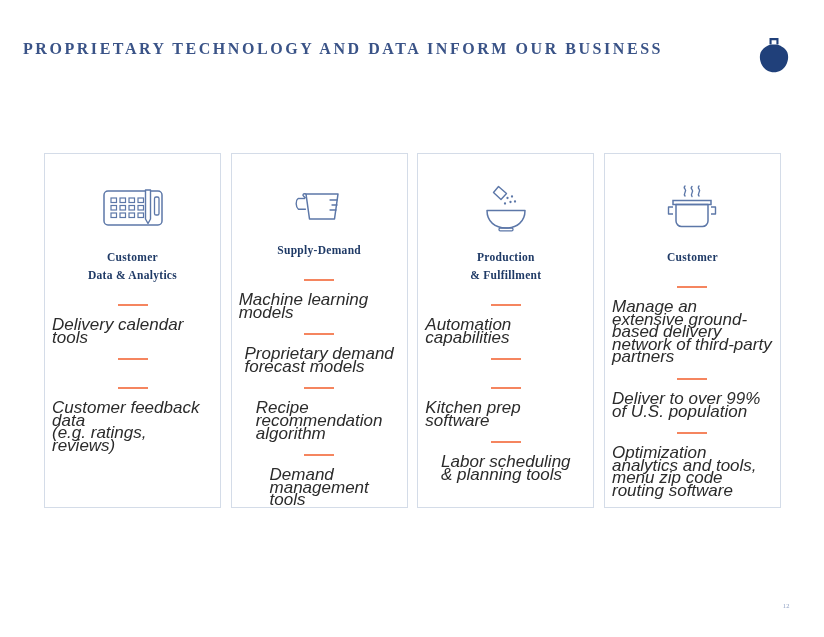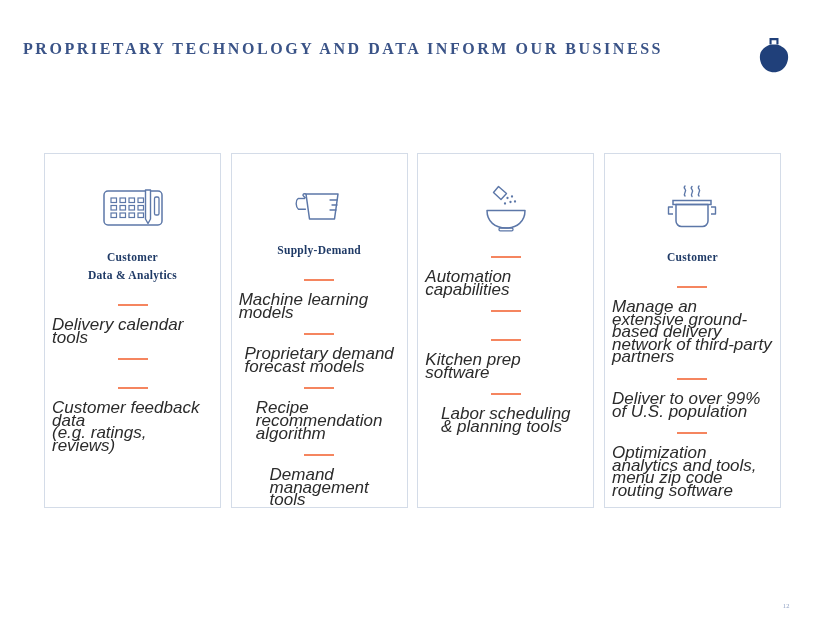--- a/index.html
+++ b/index.html
@@ -194,20 +194,24 @@
             <circle cx="31.5" cy="15" r="1.15"></circle>
             <circle cx="36" cy="13.5" r="1.15"></circle>
             <circle cx="34.5" cy="19" r="1.15"></circle>
             <circle cx="29" cy="20.5" r="1.15"></circle>
             <circle cx="39" cy="18.5" r="1.15"></circle>
           </g>
           <path d="M11 27.5 L49 27.5 C49 38.5 41 45 30 45 C19 45 11 38.5 11 27.5 Z" fill="none" stroke="#5c77a8" stroke-width="1.5" stroke-linejoin="round"></path>
           <rect x="23" y="45" width="14" height="2.8" rx="1.2" ry="1.2" fill="none" stroke="#5c77a8" stroke-width="1.3"></rect>
         </svg>
       </div>
+      <div class="card-heading">
+        <div>Production</div>
+        <div>&amp; Fulfillment</div>
+      </div>
       <div class="divider first"></div>
       <div class="item">Automation capabilities</div>
       <div class="divider"></div>
       <div class="divider"></div>
       <div class="item">Kitchen prep software</div>
       <div class="divider"></div>
       <div class="item">Labor scheduling
 &amp; planning tools</div>
     </div>
 

